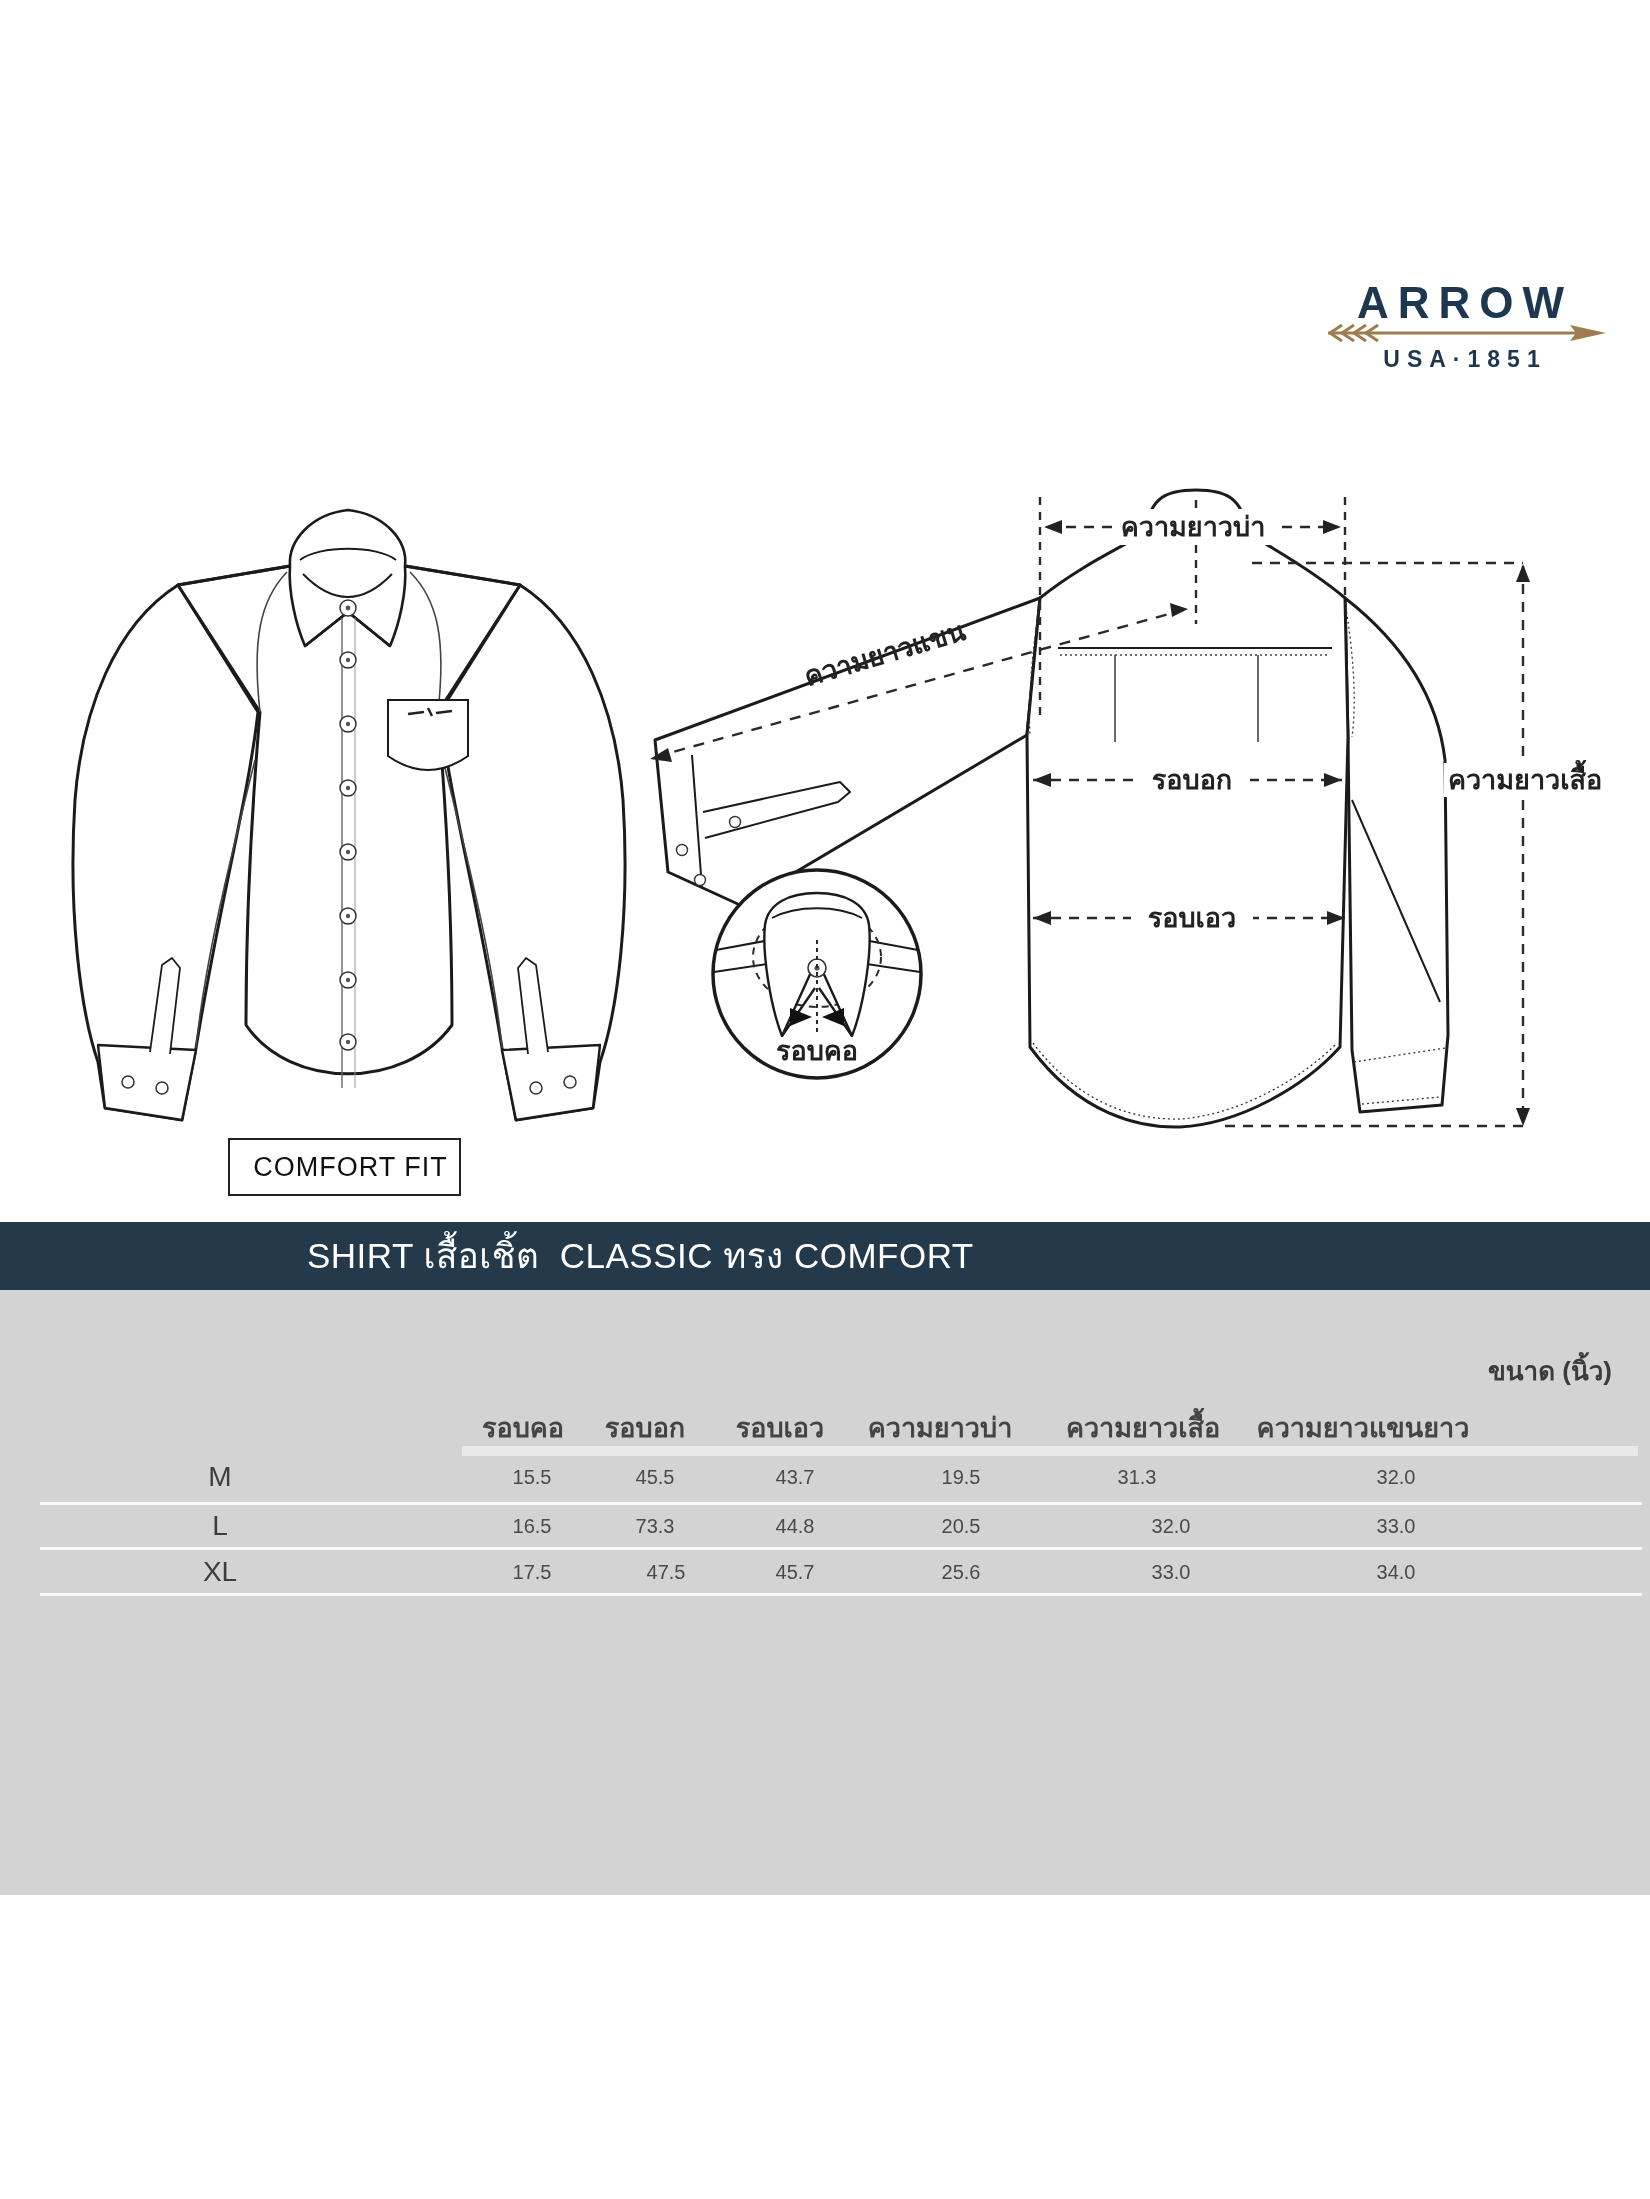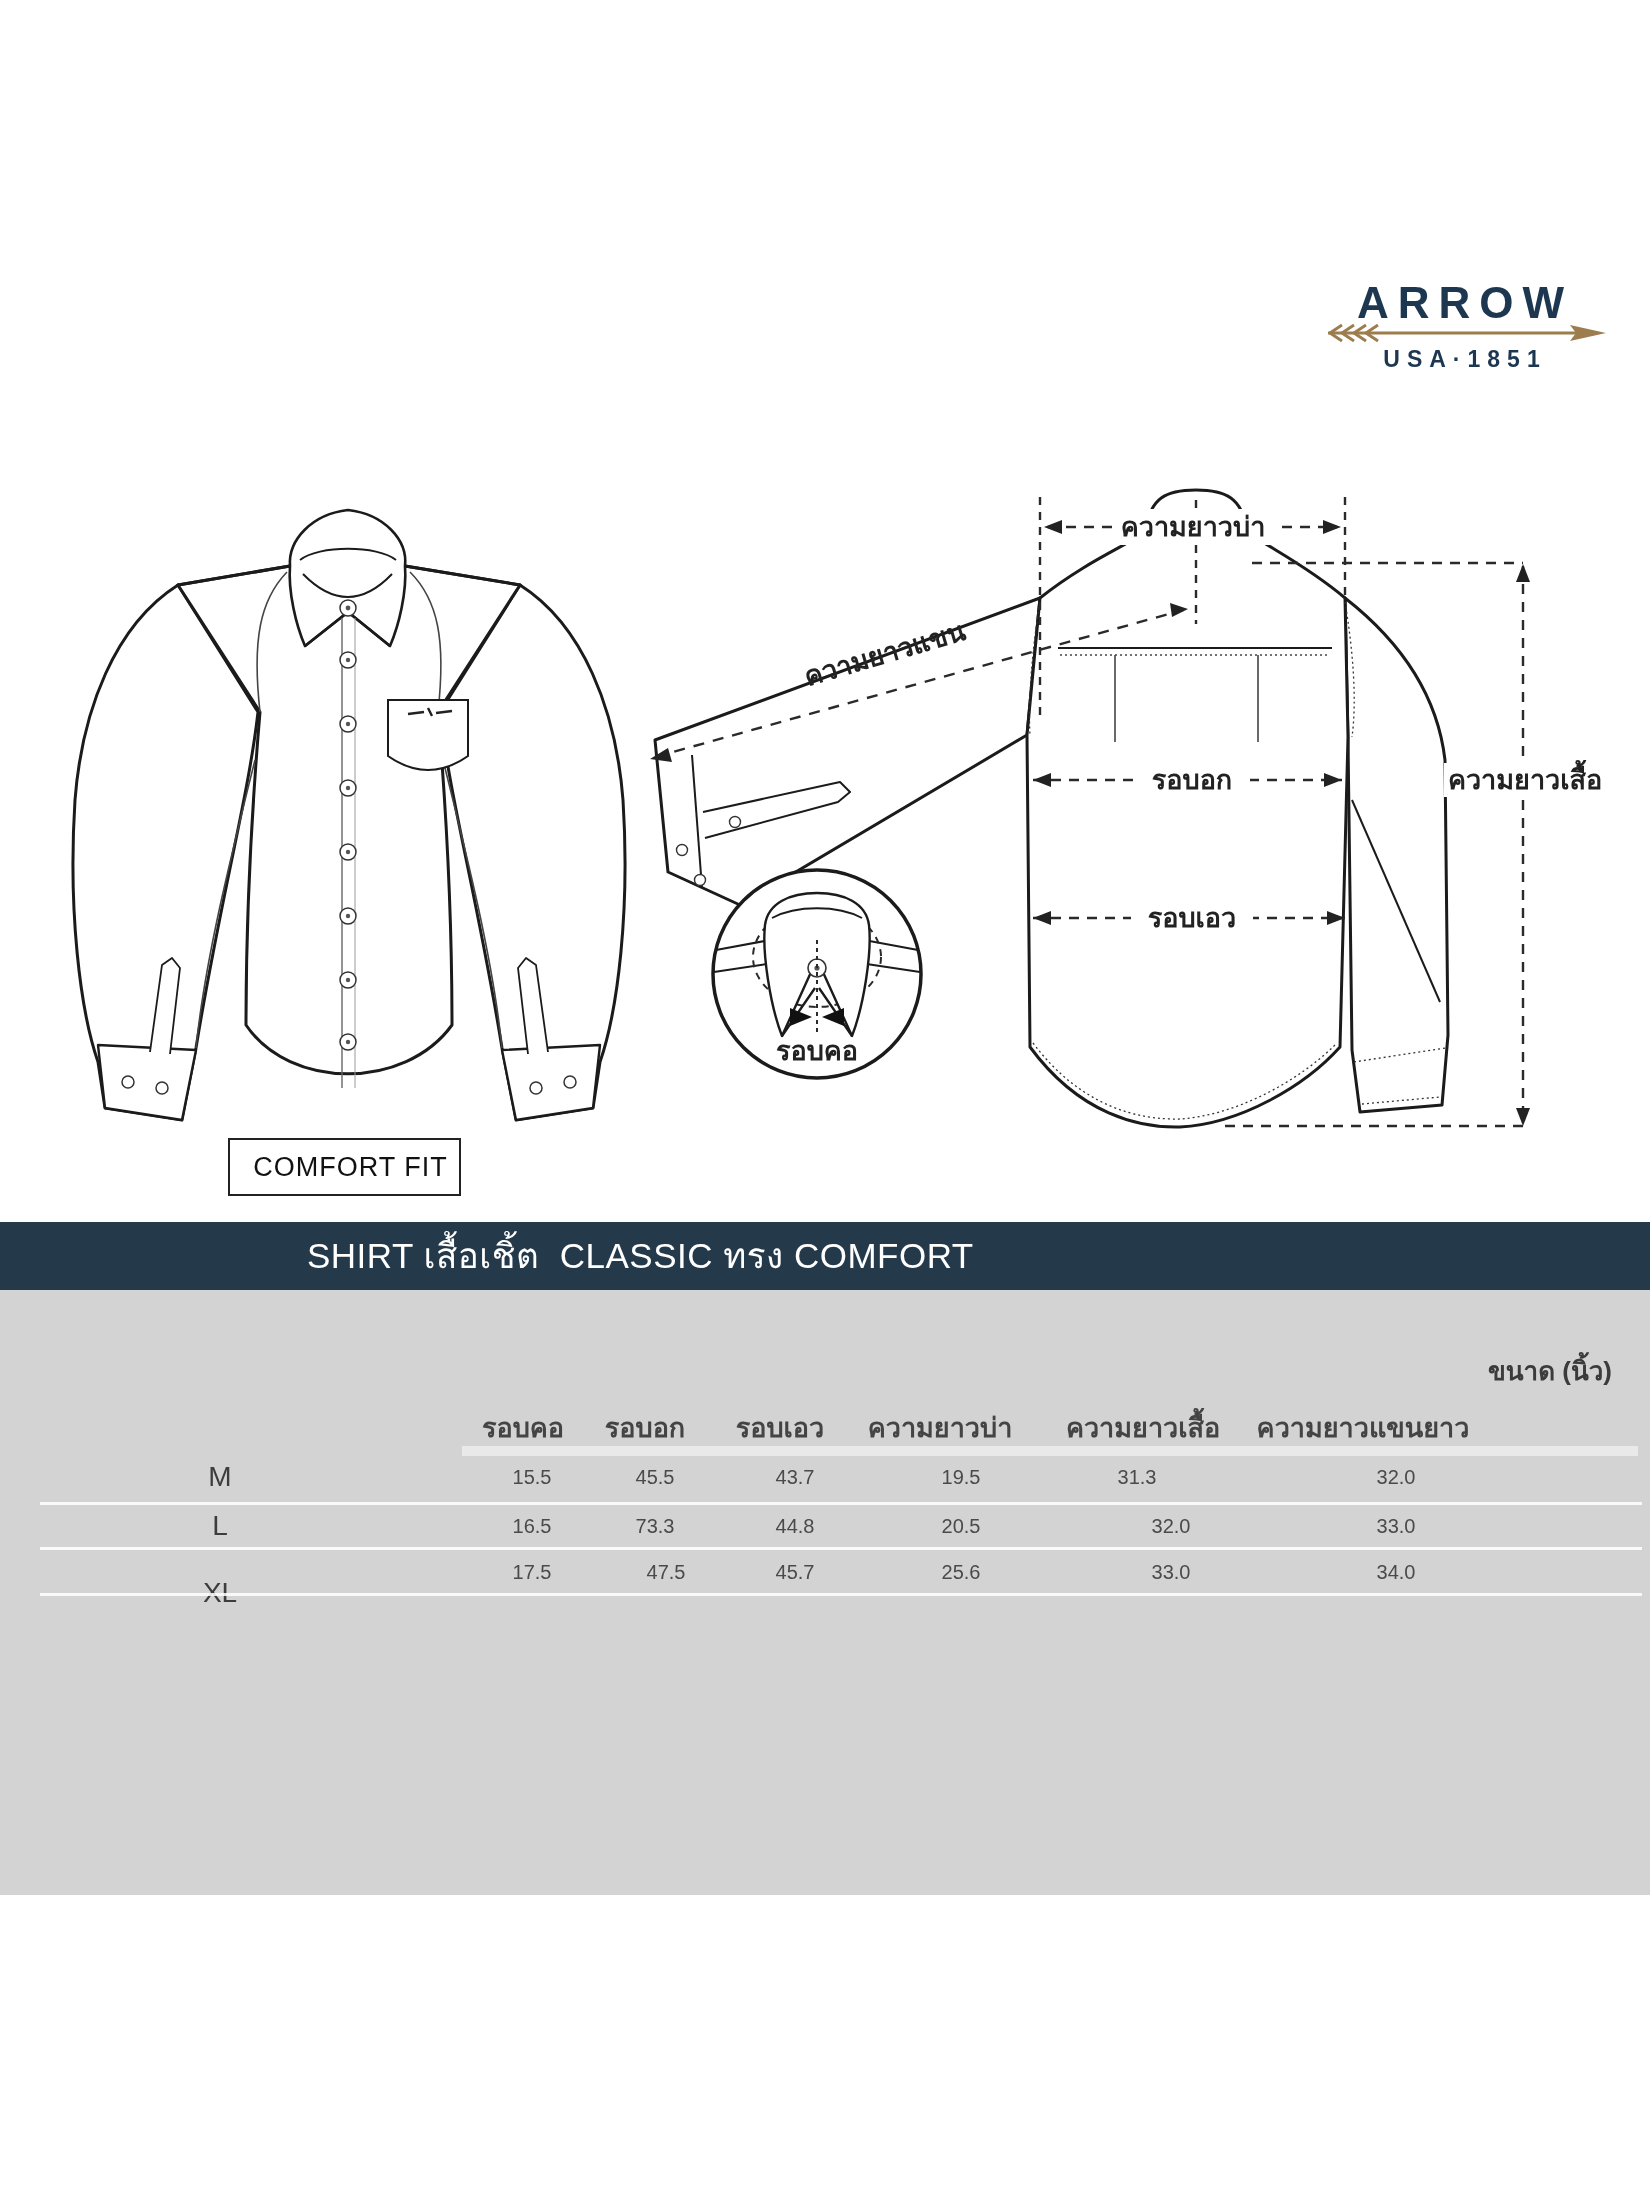--- a/index.html
+++ b/index.html
@@ -255,21 +255,21 @@
       <span class="td" style="left: 961px; top: 1477px;">19.5</span>
       <span class="td" style="left: 1137px; top: 1477px;">31.3</span>
       <span class="td" style="left: 1396px; top: 1477px;">32.0</span>
       <span class="td size" style="left: 220px; top: 1526px;">L</span>
       <span class="td" style="left: 532px; top: 1526px;">16.5</span>
       <span class="td" style="left: 655px; top: 1526px;">73.3</span>
       <span class="td" style="left: 795px; top: 1526px;">44.8</span>
       <span class="td" style="left: 961px; top: 1526px;">20.5</span>
       <span class="td" style="left: 1171px; top: 1526px;">32.0</span>
       <span class="td" style="left: 1396px; top: 1526px;">33.0</span>
-      <span class="td size" style="left: 220px; top: 1572px; margin-top: 21px;">XL</span>
+      <span class="td size" style="left: 220px; top: 1572px;">XL</span>
       <span class="td" style="left: 532px; top: 1572px;">17.5</span>
       <span class="td" style="left: 655px; top: 1572px; margin-left: 11px;">47.5</span>
       <span class="td" style="left: 795px; top: 1572px;">45.7</span>
       <span class="td" style="left: 961px; top: 1572px;">25.6</span>
       <span class="td" style="left: 1171px; top: 1572px;">33.0</span>
       <span class="td" style="left: 1396px; top: 1572px;">34.0</span>
       <div class="divider" style="top: 1502px;"></div>
       <div class="divider" style="top: 1547px;"></div>
       <div class="divider" style="top: 1593px;"></div>
     </div>

